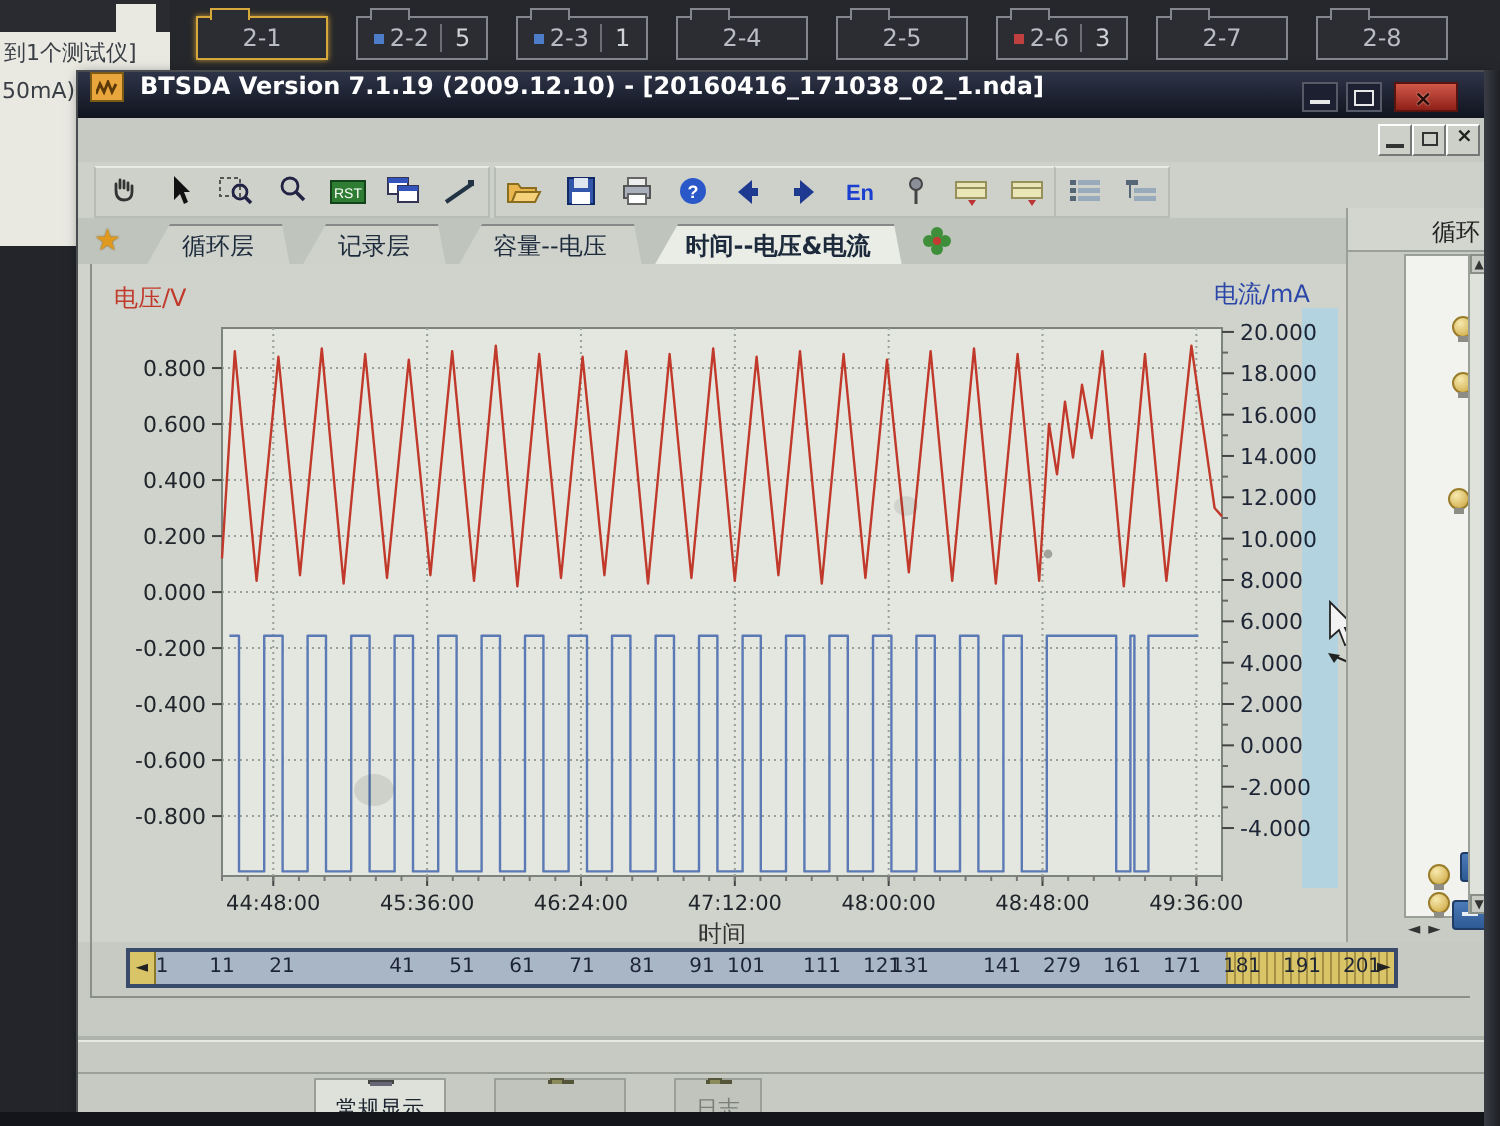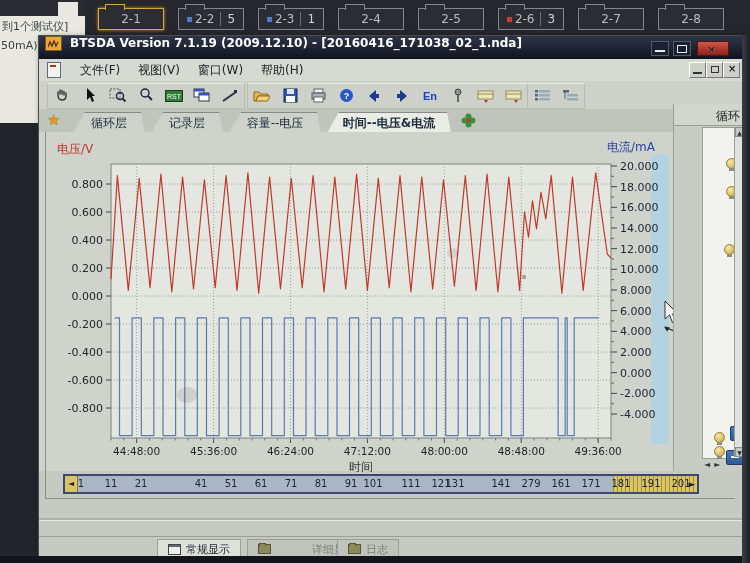--- a/index.html
+++ b/index.html
@@ -103,21 +103,21 @@
   .ruler-num{position:absolute;top:2px;transform:translateX(-50%);font-size:10px;color:#1c2435;}
   #ruler-left-btn{position:absolute;left:0;top:0;width:12px;height:100%;background:#d9c468;
         border-right:1px solid #8a7828;font-size:8px;color:#222;text-align:center;line-height:16px;}
   #ruler-right-btn{position:absolute;left:620px;top:0;width:14px;height:100%;
         font-size:9px;color:#222;text-align:center;line-height:16px;}
 
   
   #splitter{left:0;top:482px;width:100%;height:2px;background:#aeb3aa;border-bottom:1px solid #e6e8e2;}
   #status-row{left:0;top:500px;width:100%;height:22px;background:#c6cac2;border-top:1px solid #9aa096;}
   .stab{position:absolute;top:2px;height:18px;display:flex;align-items:center;gap:5px;
-        padding:0 10px;font-size:11px;color:#7a7f78;border:1px solid #9aa096;background:#c0c4bc;}
+        padding:0 10px;font-size:11px;color:#7a7f78;border:1px solid #9aa096;background:#c0c4bc;flex-direction:column;}
   .stab.active{background:#dde1d9;color:#1c2430;border-bottom-color:#dde1d9;}
   .stab .ic-win{width:11px;height:9px;background:#f0f0ec;border:1px solid #444;position:relative;}
   .stab .ic-win::after{content:"";position:absolute;left:0;top:0;width:100%;height:2px;background:#667;}
   .stab .ic-folder{width:11px;height:8px;background:#8a8a5a;border:1px solid #55553a;position:relative;}
   .stab .ic-folder::after{content:"";position:absolute;left:0;top:-2px;width:5px;height:2px;background:#8a8a5a;border:1px solid #55553a;border-bottom:none;}
 
   
   #bezel-bottom{left:0;top:556px;width:100%;height:7px;background:#14151a;}
   #bezel-right{left:742px;top:35px;width:8px;height:528px;background:linear-gradient(90deg,#3a3d45,#1d1f24);}
 </style>
@@ -190,24 +190,20 @@
           <span class="glyph-min"></span>
         </div>
       <div class="tb-btn" id="btn-max">
           <span class="glyph-max"></span>
         </div>
       <div class="tb-btn" id="btn-close">
           <span class="glyph-x">×</span>
         </div>
     </div>
 
-    <div class="abs" id="menubar">
-      <div id="mdi-doc-icon"></div>
-      <span id="menu-items"><span class="menu-item">文件(F)</span><span class="menu-item">视图(V)</span><span class="menu-item">窗口(W)</span><span class="menu-item">帮助(H)</span></span>
-    </div>
     <div class="mdi-btn" id="mdi-min">
         <span class="mdi-glyph-min"></span>
       </div>
     <div class="mdi-btn" id="mdi-restore">
         <span class="mdi-glyph-restore"></span>
       </div>
     <div class="mdi-btn" id="mdi-close">
         <span class="mdi-glyph-x">×</span>
       </div>
 

